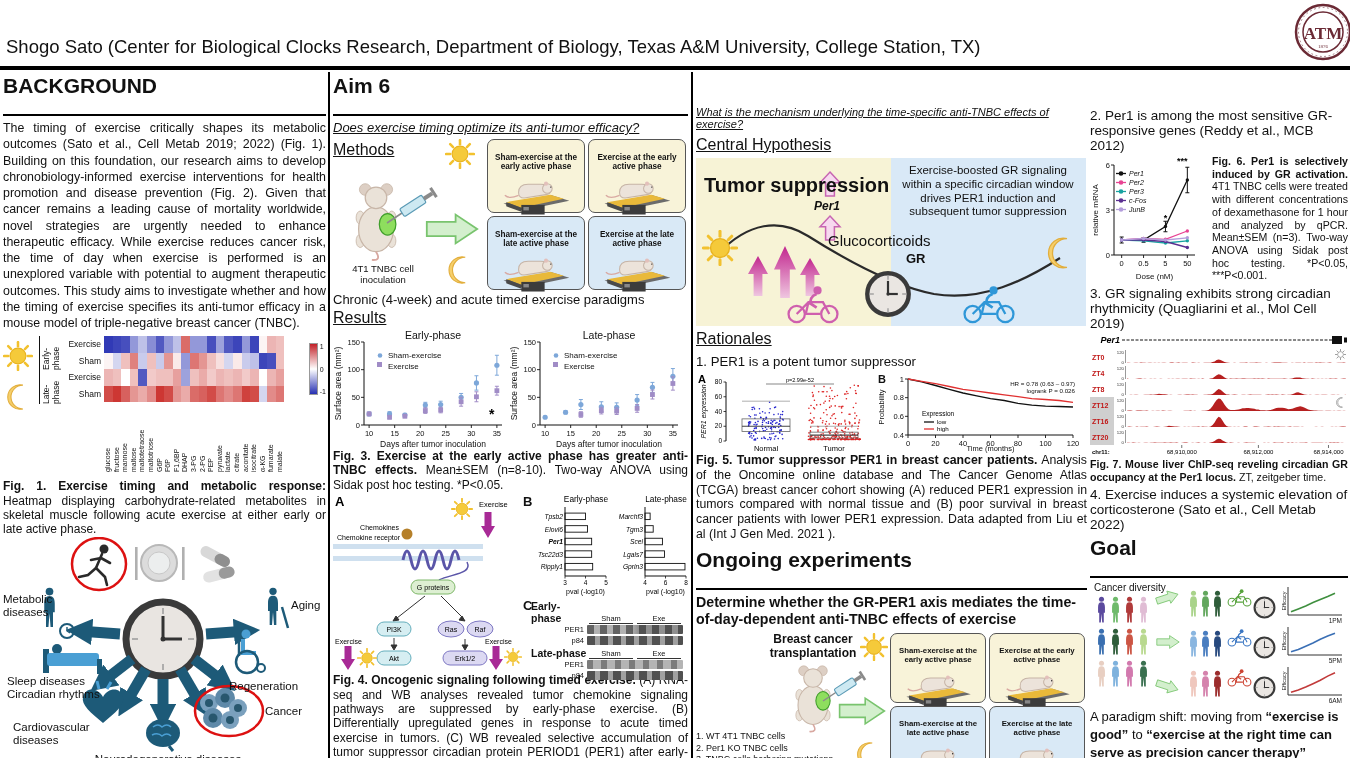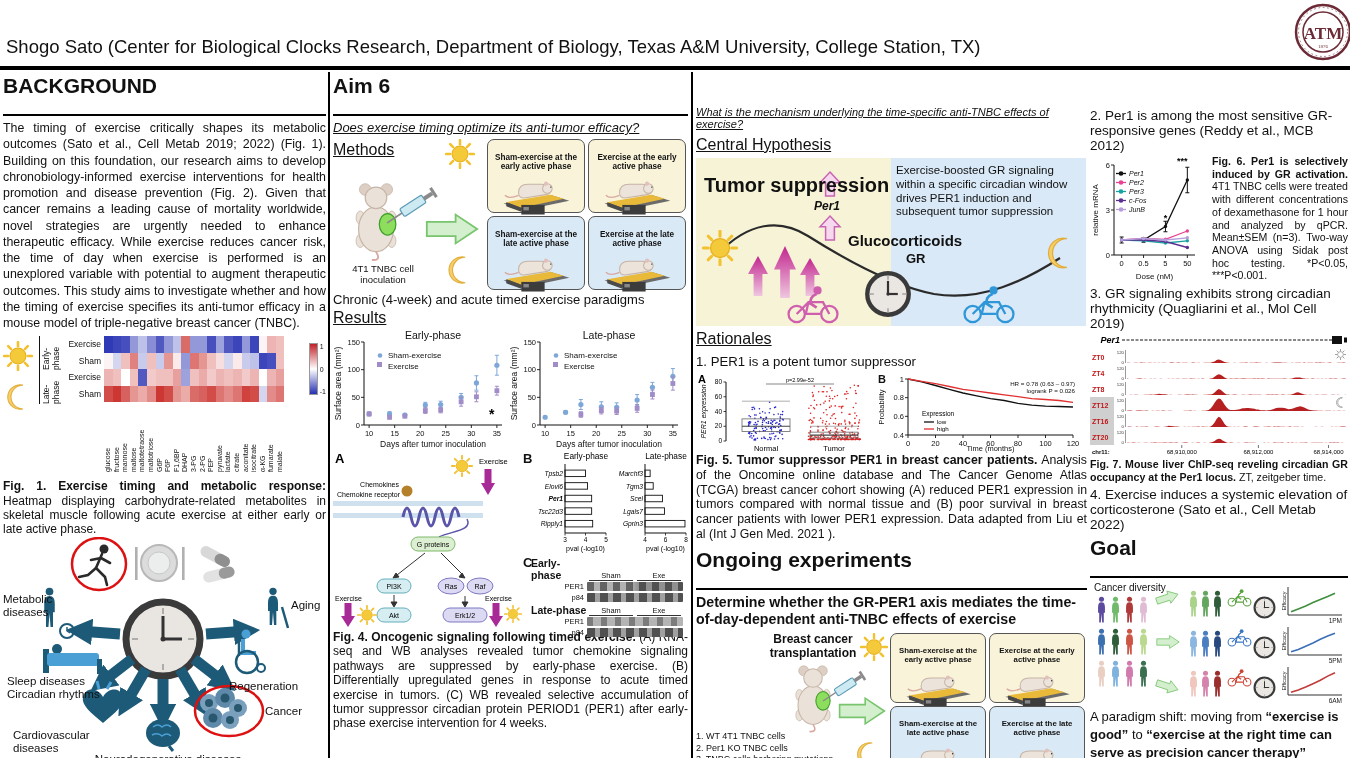--- a/index.html
+++ b/index.html
@@ -51,23 +51,23 @@
   .strip{width:96px;height:9px;border-radius:1px}
   .s1{background:repeating-linear-gradient(90deg,rgba(45,45,45,.6) 0 7px,rgba(170,170,170,.25) 7px 13px),linear-gradient(90deg,#b4b4b4 0 46%,#878787 54%)}
   .s2{background:repeating-linear-gradient(90deg,rgba(40,40,40,.65) 0 8px,rgba(170,170,170,.3) 8px 13px),#9c9c9c}
   .s3{background:repeating-linear-gradient(90deg,rgba(60,60,60,.45) 0 6px,rgba(190,190,190,.3) 6px 14px),#b0b0b0}
   
   #hypothesis{position:relative;width:390px;height:168px;margin:2px 0}
   .hyp-half{position:absolute;top:0;width:195px;height:168px}
   .hyp-day{left:0;background:#f7f3d6}
   .hyp-night{left:195px;background:#d9e9f7}
   .hyp-ts{position:absolute;left:8px;top:16px;font-size:20px;font-weight:bold}
-  .hyp-stmt{position:absolute;left:200px;top:6px;width:184px;font-size:11.5px;line-height:1.2}
+  .hyp-stmt{position:absolute;left:200px;top:6px;width:184px;font-size:11.5px;text-align:center;line-height:1.2}
   .hyp-per1{position:absolute;left:118px;top:41px;font-size:12px;font-weight:bold;font-style:italic}
-  .hyp-gluco{position:absolute;left:152px;top:74px;font-size:15px;font-weight:bold}
+  .hyp-gluco{position:absolute;left:132px;top:74px;font-size:15px;font-weight:normal}
   .hyp-gr{position:absolute;left:210px;top:93px;font-size:13px;font-weight:bold}
   .rationale{font-size:13.2px;margin:4px 0 2px 0}
   .bold-stmt{font-size:14.2px;font-weight:bold;line-height:1.25;margin:2px 0}
   #ongoing-diagram{position:relative;height:146px;margin-top:4px}
   .tx-label{font-weight:bold;font-size:12px;text-align:center;line-height:1.15}
   .cell-list{font-size:9px;line-height:1.3}
   .cell-item{white-space:pre-wrap}
   #goal-wrap{position:relative;height:122px}
   #goal-stmt{font-size:13px;line-height:1.35;margin-top:4px}
   .f6cap{font-size:10.6px;width:142px;margin-left:4px}
@@ -424,21 +424,21 @@
           <circle cx="227" cy="183" r="4" fill="#28576e"></circle>
           <ellipse cx="226" cy="174" rx="34" ry="25" fill="none" stroke="#dd1111" stroke-width="2.5"></ellipse>
         </g>
       </svg>
       <div class="f2lbl" style="left:0;top:56px;width:44px">Metabolic
 diseases</div>
       <div class="f2lbl" style="left:288px;top:62px">Aging</div>
       <div class="f2lbl" style="left:4px;top:138px">Sleep diseases
 Circadian rhythms</div>
       <div class="f2lbl" style="left:226px;top:143px">Regeneration</div>
-      <div class="f2lbl" style="left:10px;top:192px">Cardiovascular
+      <div class="f2lbl" style="left:10px;top:184px">Cardiovascular
 diseases</div>
       <div class="f2lbl" style="left:70px;top:216px;width:190px;text-align:center">Neurodegenerative diseases</div>
       <div class="f2lbl" style="left:262px;top:168px">Cancer</div>
     </div>
 
   </section>
 
   <section class="col" style="left:333px;width:355px">
     <h2>Aim 6</h2>
     <div class="question" style="font-size:13px">Does exercise timing optimize its anti-tumor efficacy?</div>
@@ -678,20 +678,21 @@
             <line x1="161.88888888888889" y1="47.86000000000001" x2="165.88888888888889" y2="47.86000000000001" stroke="#a08cc6" stroke-width="1"></line>
             <line x1="161.88888888888889" y1="61.14" x2="165.88888888888889" y2="61.14" stroke="#a08cc6" stroke-width="1"></line>
             <rect x="161.48888888888888" y="52.1" width="4.8" height="4.8" fill="#a08cc6"></rect>
             <circle cx="47" cy="26.5" r="2.3" fill="#7da7d9"></circle>
             <text x="55" y="29" font-size="8" font-style="normal" fill="#111">Sham-exercise</text>
             <rect x="44" y="33" width="5" height="5" fill="#a08cc6"></rect>
             <text x="55" y="40" font-size="8" font-style="normal" fill="#111">Exercise</text>
           </svg>
         </div>
     </div>
+    <div class="cap"><b>Fig. 3. Exercise at the early active phase has greater anti-TNBC effects.</b><span> Mean±SEM (n=8-10). Two-way ANOVA using Sidak post hoc testing. *P&lt;0.05.</span></div>
 
     <div style="position:relative;height:179px;margin-top:2px">
       <svg class="abs" style="left:0;top:0" width="190" height="178" viewBox="0 0 190 178">
         <text x="2" y="12" font-size="13" font-weight="bold">A</text>
         <use href="#sym-sun" x="118" y="4" width="22" height="22"></use>
         <text x="146" y="13" font-size="7.5">Exercise</text>
         <polygon points="151.5,18 158.5,18 158.5,32 162,32 155,44 148,32 151.5,32" fill="#a82a96"></polygon>
         <circle cx="74" cy="40" r="5.5" fill="#b5802a"></circle>
         <text x="66" y="36" font-size="7" text-anchor="end">Chemokines</text>
         <text x="4" y="46" font-size="7">Chemokine receptor</text>

